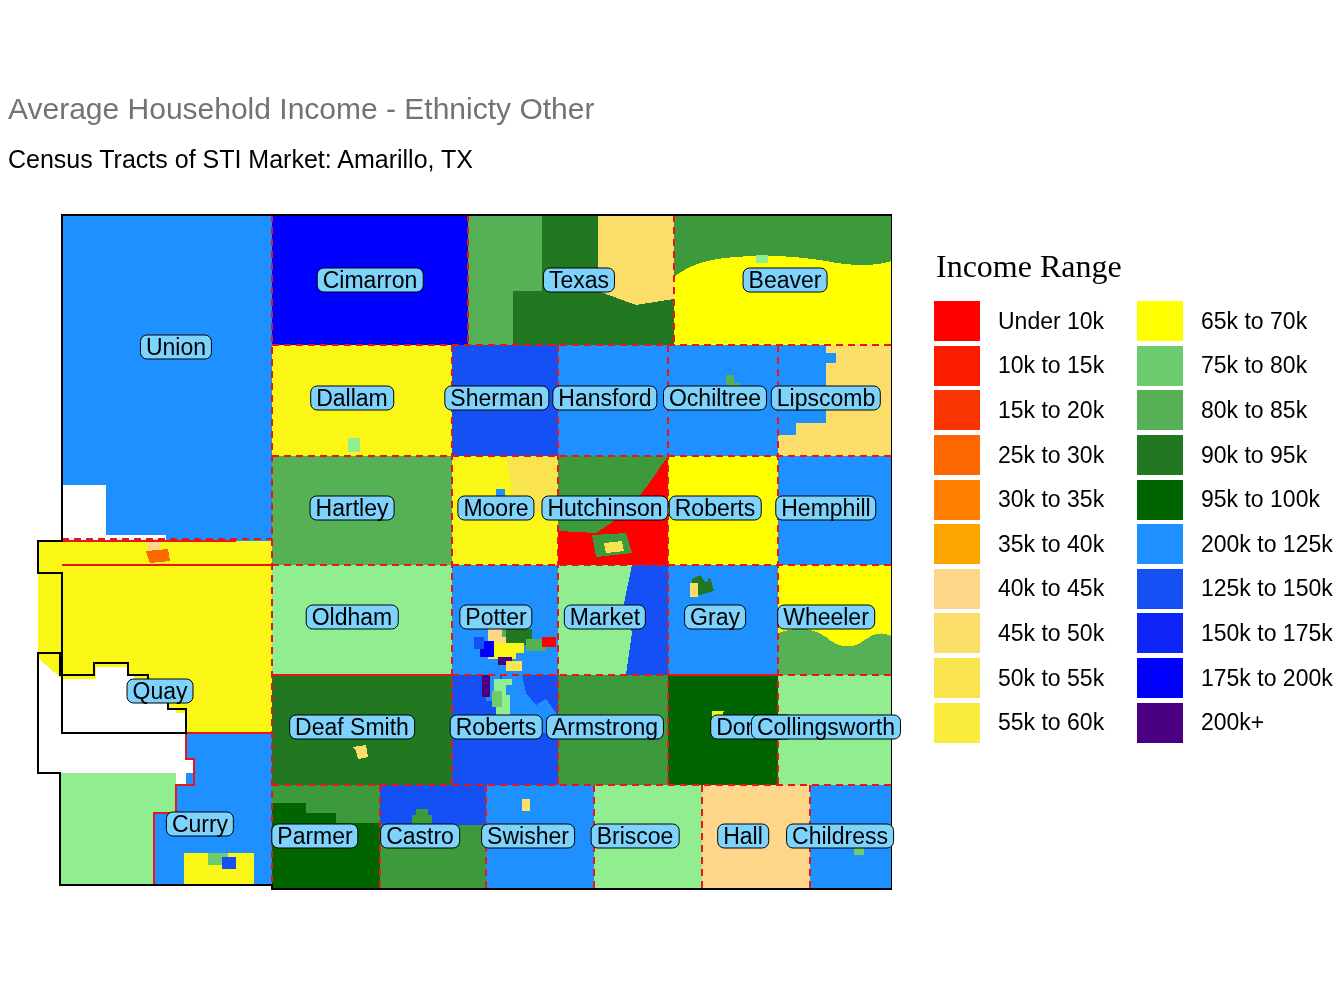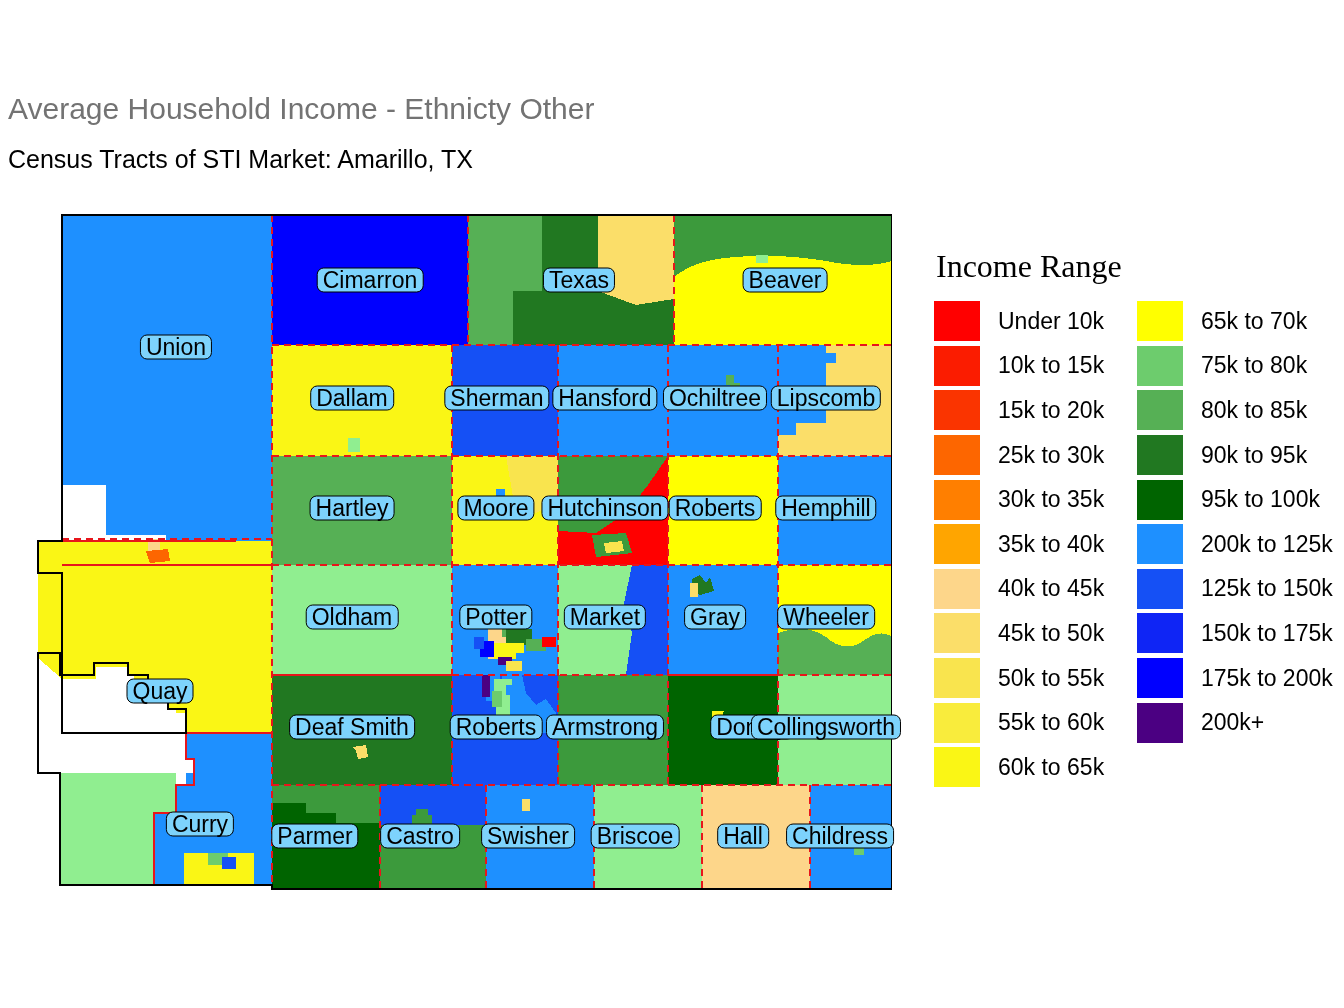--- a/index.html
+++ b/index.html
@@ -292,24 +292,20 @@
           <span class="leglabel">45k to 50k</span>
         </div>
       <div class="legrow">
           <span class="swatch" style="background: rgb(249, 228, 78);"></span>
           <span class="leglabel">50k to 55k</span>
         </div>
       <div class="legrow">
           <span class="swatch" style="background: rgb(249, 236, 60);"></span>
           <span class="leglabel">55k to 60k</span>
         </div>
-      <div class="legrow">
-          <span class="swatch" style="background: rgb(250, 246, 21);"></span>
-          <span class="leglabel">60k to 65k</span>
-        </div>
     </div>
     <div class="legcol">
       <div class="legrow">
           <span class="swatch" style="background: rgb(255, 255, 0);"></span>
           <span class="leglabel">65k to 70k</span>
         </div>
       <div class="legrow">
           <span class="swatch" style="background: rgb(109, 204, 109);"></span>
           <span class="leglabel">75k to 80k</span>
         </div>

